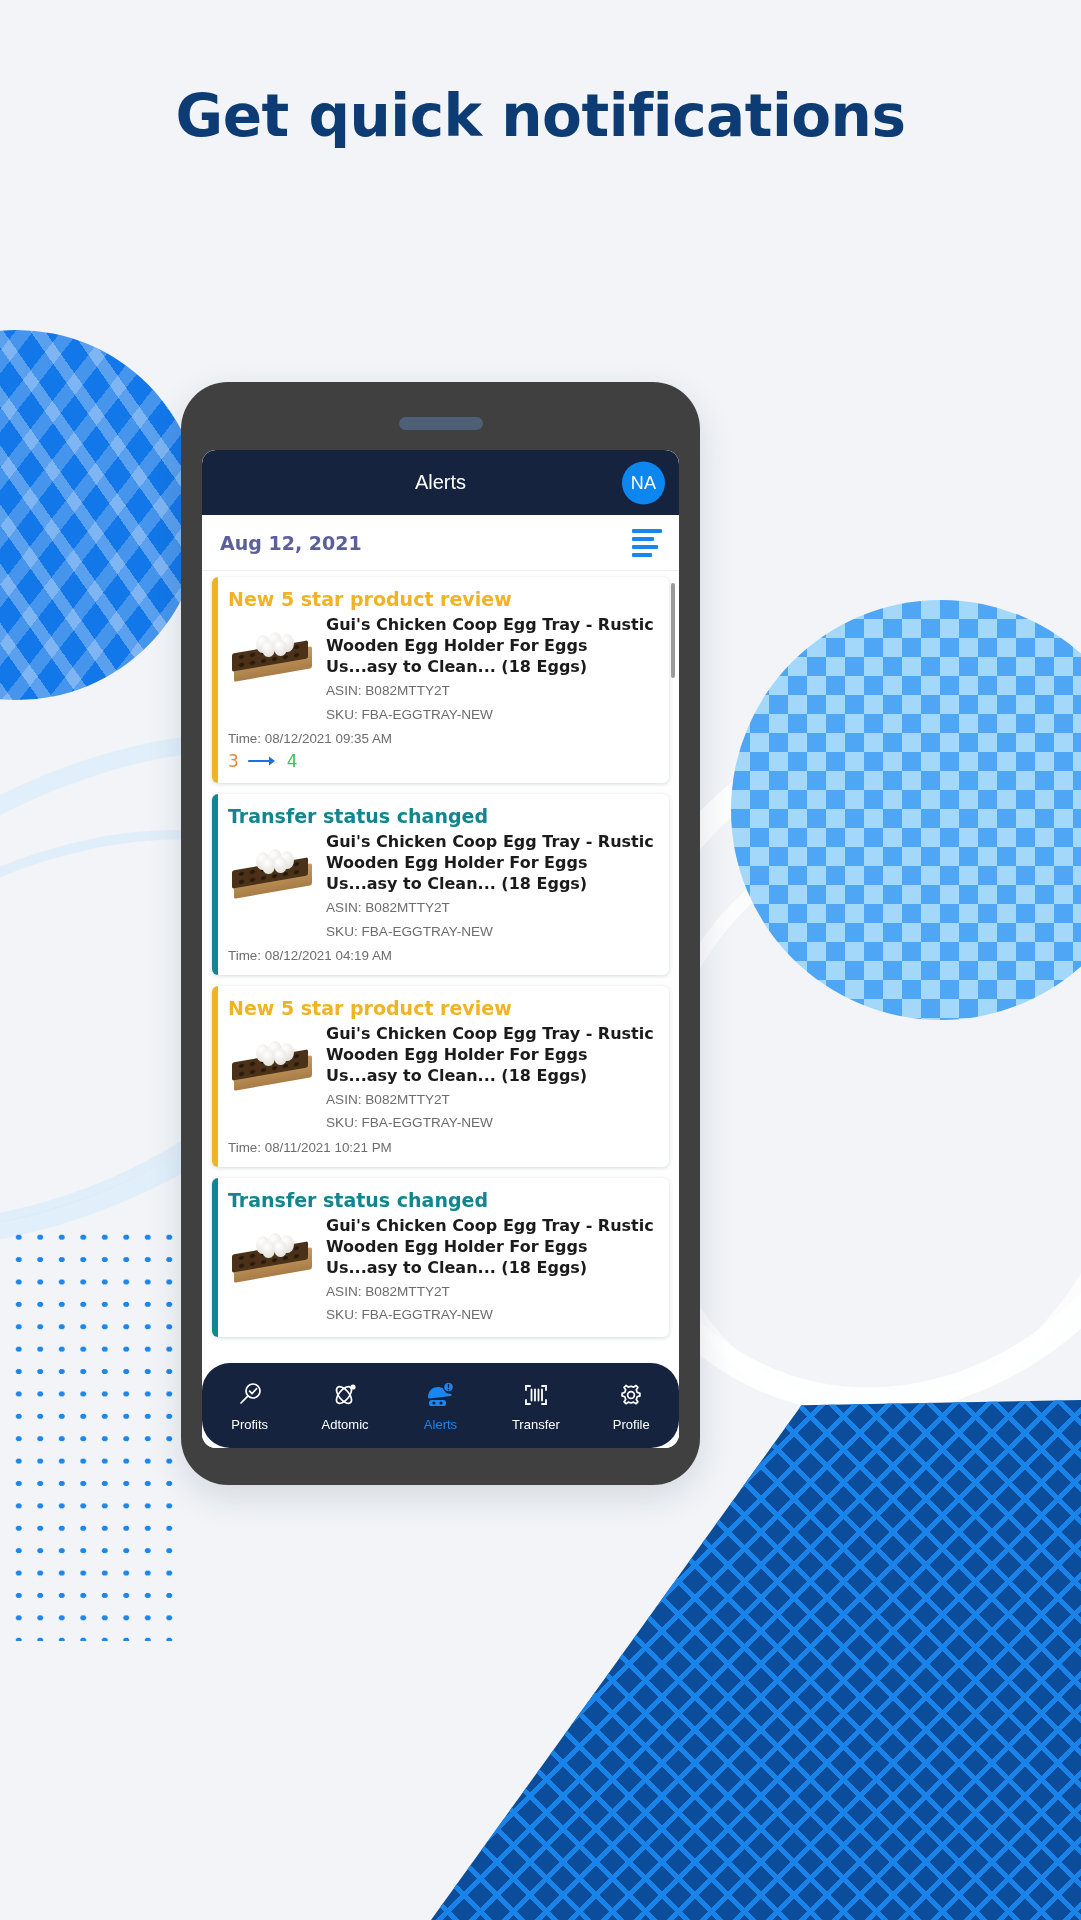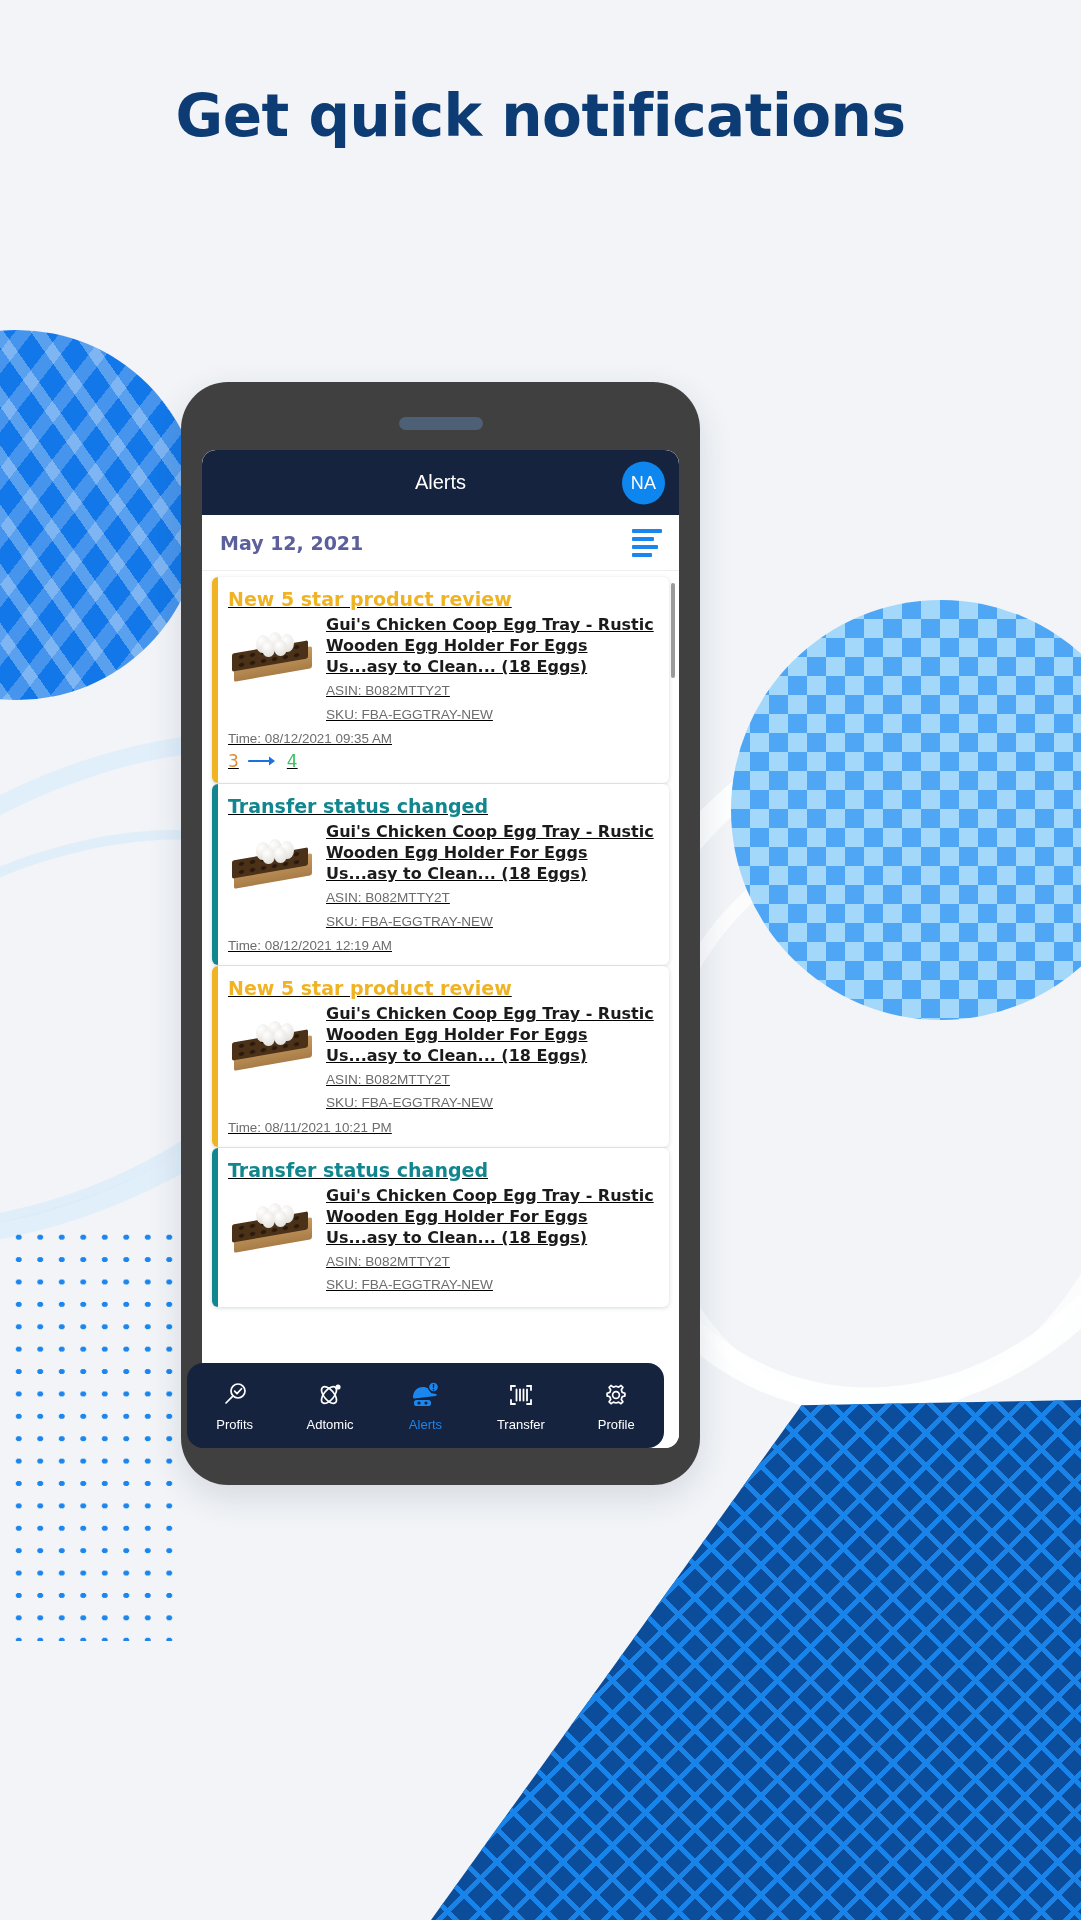--- a/index.html
+++ b/index.html
@@ -231,24 +231,23 @@
     border-radius: 2px;
     background: #9a9a9a;
     z-index: 3;
   }
 
   .card {
     position: relative;
     background: #ffffff;
     border-radius: 6px;
     box-shadow: 0 1px 4px rgba(30,45,70,.18);
-    margin-bottom: 1px;
+    margin-bottom: 11px;
     padding: 11px 12px 12px 16px;
     overflow: hidden;
-    text-decoration: underline;
   }
   .card .accent {
     position: absolute;
     left: 0; top: 0; bottom: 0;
     width: 6px;
   }
   .card-title {
     font-size: 19px;
     font-weight: 700;
     font-family: "DejaVu Sans", sans-serif;
@@ -330,26 +329,26 @@
     font-size: 17px;
     font-family: "DejaVu Sans", sans-serif;
   }
   .change-from { color: #e08a33; }
   .change-to { color: #3bbf62; }
   .arrow-svg { display: block; }
 
   
   .bottom-nav {
     position: absolute;
-    left: 6px;
+    left: 21px;
     bottom: 37px;
     width: 477px;
     height: 85px;
     background: #16233f;
-    border-radius: 16px;
+    border-radius: 28px;
     display: flex;
     align-items: center;
     justify-content: space-around;
     z-index: 6;
   }
   .nav-item {
     display: flex;
     flex-direction: column;
     align-items: center;
     gap: 7px;
@@ -389,21 +388,21 @@
   <div class="screen">
 
     <div class="app-header">
       <span class="app-title">Alerts</span>
       <div class="avatar">
         <span>NA</span>
       </div>
     </div>
 
     <div class="date-bar">
-      <span class="date-text">May 12, 2021</span>
+      <span class="date-text">Aug 12, 2021</span>
       <span class="filter-icon">
         <i></i>
           <i></i>
           <i></i>
           <i></i>
       </span>
     </div>
 
     <div class="alert-list">
       <div class="scrollbar"></div>
@@ -452,21 +451,21 @@
                 <span class="egg e3"></span>
           <span class="egg e4"></span>
                 <span class="egg e5"></span>
         </div>
         <div class="meta">
           <div class="prod-name">Gui's Chicken Coop Egg Tray - Rustic Wooden Egg Holder For Eggs Us...asy to Clean... (18 Eggs)</div>
           <div class="prod-id">ASIN: B082MTTY2T</div>
           <div class="prod-id">SKU: FBA-EGGTRAY-NEW</div>
         </div>
       </div>
-      <div class="card-time">Time: 08/12/2021 12:19 AM</div>
+      <div class="card-time">Time: 08/12/2021 04:19 AM</div>
 
     </div>
           <div class="card">
       <span class="accent" style="background:#f0b323"></span>
       <div class="card-title" style="color:#f0b323">New 5 star product review</div>
       <div class="card-body">
         <div class="thumb">
           <div class="tray-board"></div>
           <div class="tray-top"></div>
           <div class="tray-holes"></div>

